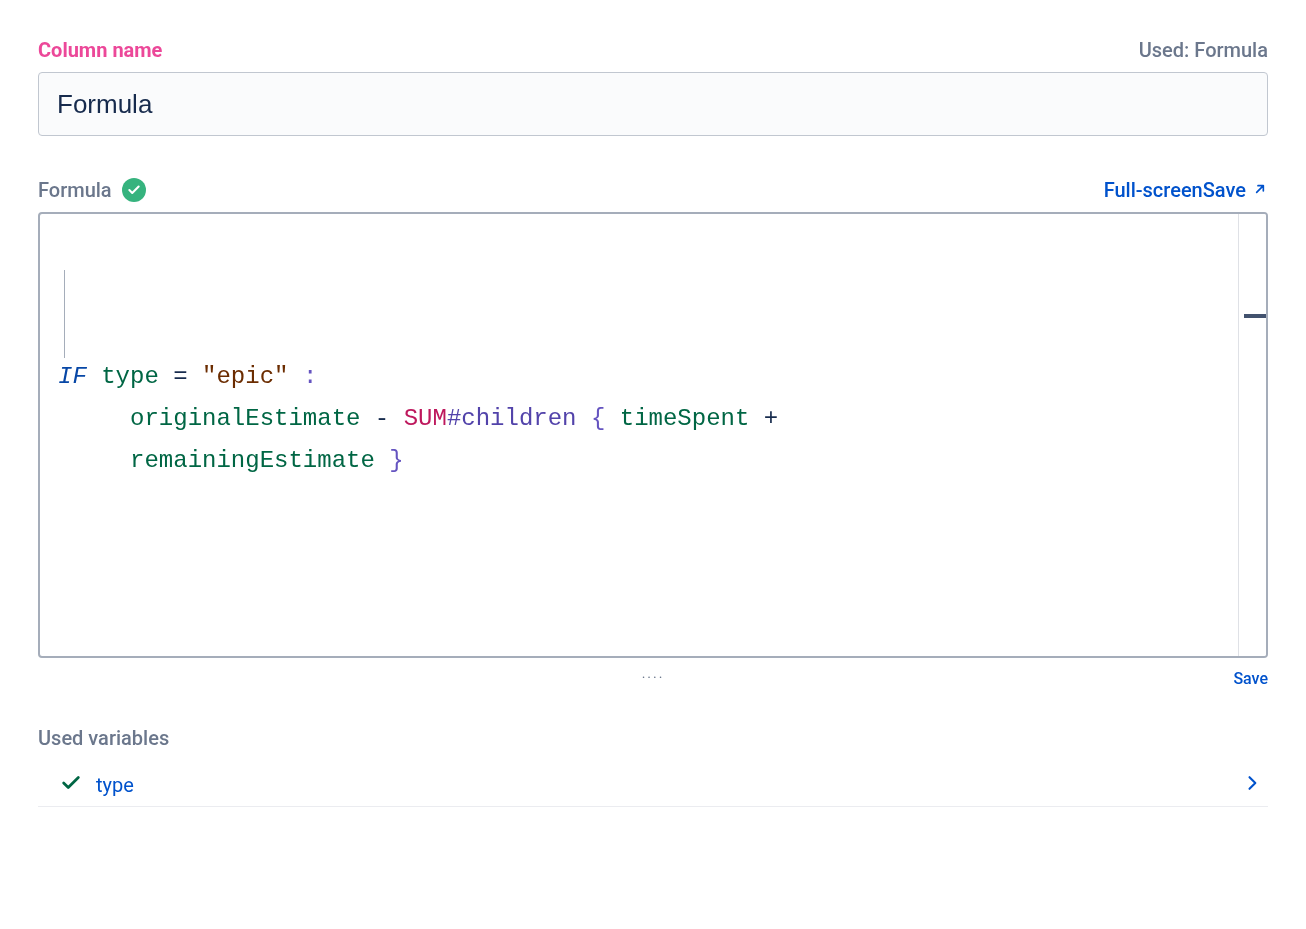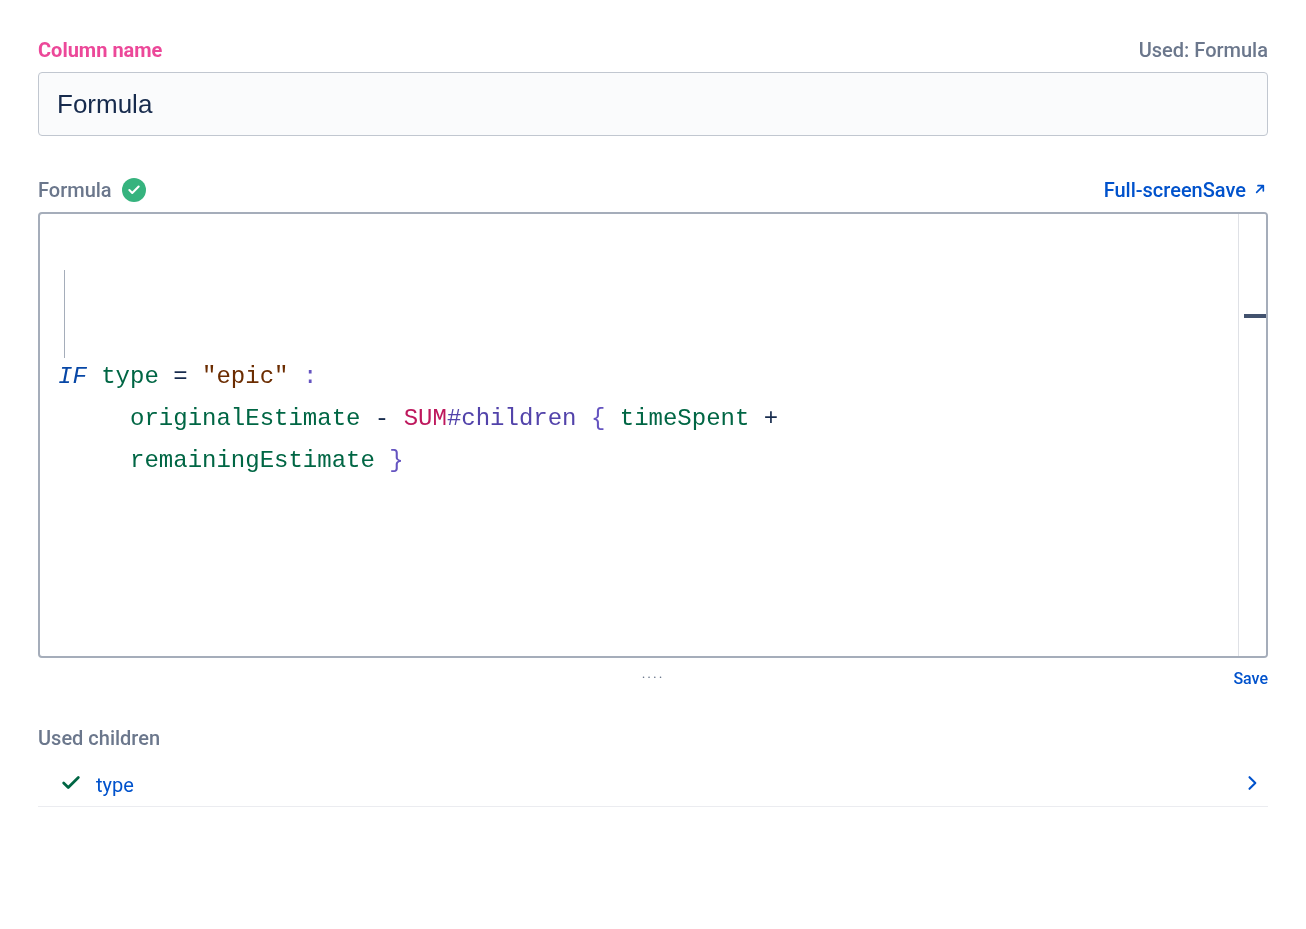--- a/index.html
+++ b/index.html
@@ -217,21 +217,21 @@
   <div class="scrollbar-track">
     <div class="scrollbar-mark"></div>
   </div>
 </div>
 
 <div class="below-editor">
   <div class="drag-handle">····</div>
   <div class="save-link">Save</div>
 </div>
 
-<div class="used-vars-label">Used children</div>
+<div class="used-vars-label">Used variables</div>
 
 <div id="vars-list">
     <div class="var-row">
       <div class="var-left">
         <span class="check-icon"><svg width="22" height="22" viewBox="0 0 24 24" fill="none">
             <path d="M4 12l5 5L20 6" stroke="#006644" stroke-width="3" stroke-linecap="round" stroke-linejoin="round"></path>
           </svg></span>
         <span class="var-name">type</span>
       </div>
       <span class="chevron-icon"><svg width="20" height="20" viewBox="0 0 24 24" fill="none">

